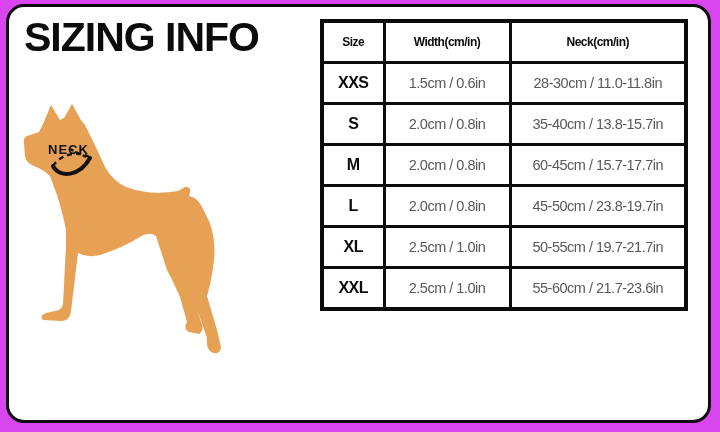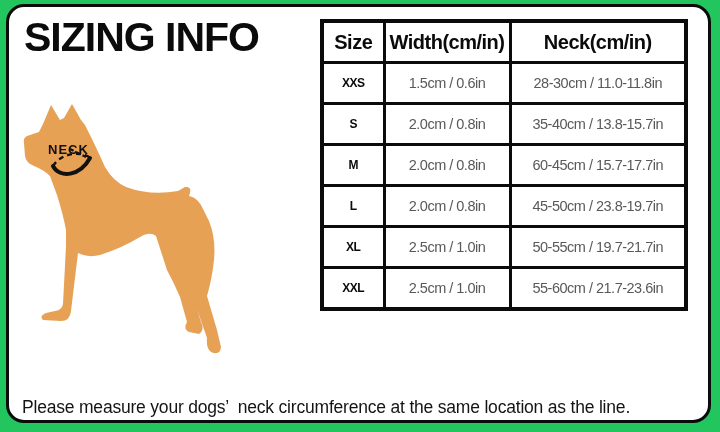--- a/index.html
+++ b/index.html
@@ -1,40 +1,40 @@
 <!DOCTYPE html>
 <html><head>
 <meta charset="utf-8">
 <style>
   html,body{margin:0;padding:0;background:#ffffff;}
   .stage{
-    position:relative;width:720px;height:432px;background:#22c55e;overflow:hidden;
+    position:relative;width:720px;height:432px;background:#d946ef;overflow:hidden;
     font-family:"Liberation Sans","DejaVu Sans",sans-serif;color:#111;
   }
   .frame{
     position:absolute;left:6px;top:4px;width:699px;height:413px;
     border:3.5px solid #0b0b0b;border-radius:18px;background:#ffffff;
   }
   .title{
     position:absolute;left:24px;top:14px;margin:0;
     font-size:41px;font-weight:bold;letter-spacing:-1px;color:#0b0b0b;
   }
   .dog{position:absolute;left:20px;top:98px;}
   table.sizing{
     position:absolute;left:320px;top:19px;
     border-collapse:collapse;table-layout:fixed;
     background:#ffffff;border:4px solid #0b0b0b;
   }
   table.sizing th,table.sizing td{
     border:3px solid #0b0b0b;text-align:center;vertical-align:middle;
     padding:0 2px;letter-spacing:-0.5px;white-space:nowrap;overflow:hidden;
   }
-  table.sizing th{height:38px;font-size:20px;font-weight:bold;color:#0b0b0b;}
+  table.sizing th{height:38px;font-size:12px;font-weight:bold;color:#0b0b0b;}
   table.sizing td{height:38px;}
-  td.size-col{font-size:12px;font-weight:bold;color:#0b0b0b;letter-spacing:-1px;}
+  td.size-col{font-size:16px;font-weight:bold;color:#0b0b0b;letter-spacing:-1px;}
   td.val{font-size:14.5px;font-weight:normal;color:#58595b;}
   .col-size{width:62px;}
   .col-width{width:126px;}
   .col-neck{width:176px;}
   .footer-note{
     position:absolute;left:22px;top:397px;width:676px;
     font-size:17.5px;color:#141414;white-space:pre;letter-spacing:-0.2px;
   }
 </style>
 </head>
@@ -102,14 +102,13 @@
         <td class="val">50-55cm / 19.7-21.7in</td>
       </tr>
       <tr>
         <td class="size-col">XXL</td>
         <td class="val">2.5cm / 1.0in</td>
         <td class="val">55-60cm / 21.7-23.6in</td>
       </tr>
     </tbody>
   </table>
 
-  <div class="footer-note">Please measure your dogs’  neck circumference at the same location as the line.</div>
 </div>
 
 </body></html>

